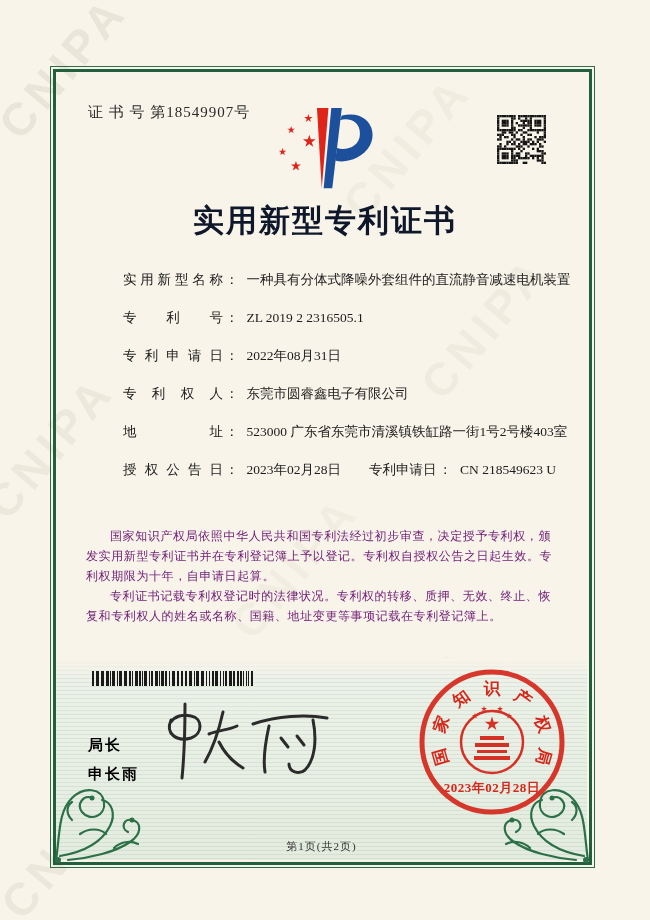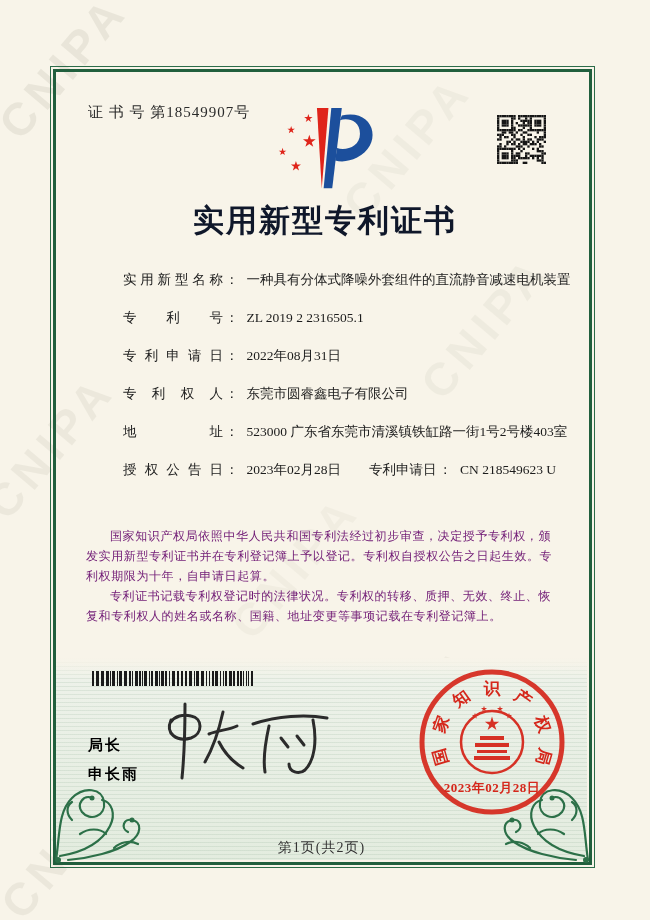--- a/index.html
+++ b/index.html
@@ -77,21 +77,21 @@
   .seal-char{
     font-size:16.5px;fill:#d5271b;font-weight:bold;text-anchor:middle;
     dominant-baseline:middle;font-family:"Liberation Serif",serif;
   }
   .seal-date-text{
     font-size:13px;fill:#d5271b;font-weight:bold;text-anchor:middle;
     font-family:"Liberation Serif",serif;letter-spacing:0.5px;
   }
   .page-note{
     position:absolute;left:50px;top:839px;width:543px;text-align:center;
-    font-size:14px;color:#333;letter-spacing:1px;
+    font-size:11px;color:#333;letter-spacing:1px;
   }
   .continuation{
     position:absolute;left:0;top:878px;width:100%;text-align:center;
     font-size:13px;letter-spacing:6px;color:#3a3a3a;
   }
 </style>
 </head>
 <body>
 
 <div class="page">

